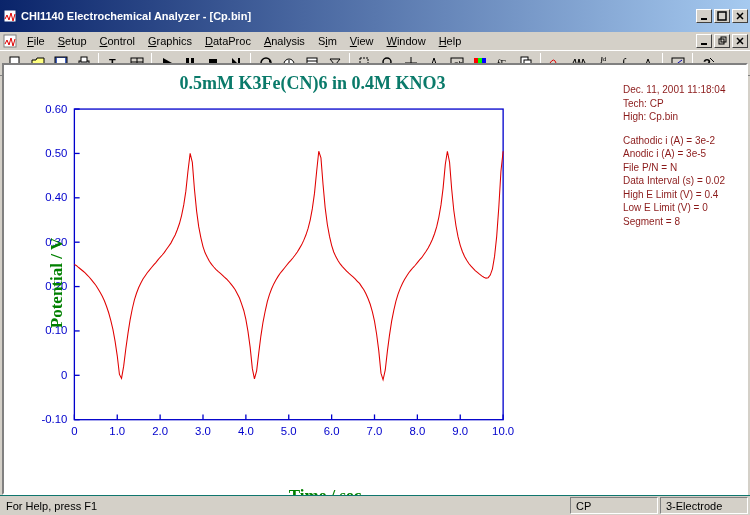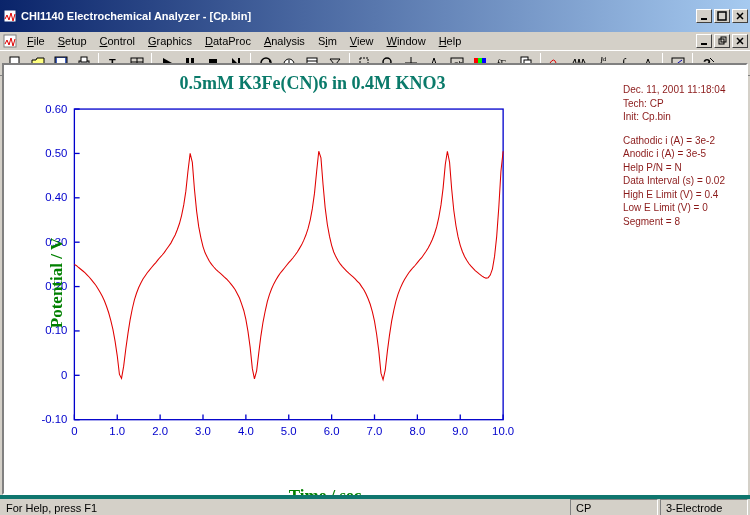--- a/index.html
+++ b/index.html
@@ -37,21 +37,21 @@
   .plot-region { position: absolute; left: 76px; top: 40px; width: 490px; height: 355px; }
   .plot-box { position: absolute; left: 0; top: 0; width: 100%; height: 100%; }
   .plot-box rect { fill: none; stroke: #0000cc; stroke-width: 1.5; }
   .data-line { fill: none; stroke: #e00000; stroke-width: 1.2; }
 
   .axis-label-y { position: absolute; left: -35px; top: 0; bottom: 0; width: 25px; display: flex; align-items: center; justify-content: center; }
   .axis-label-y span { transform: rotate(-90deg); white-space: nowrap; color: #008000; font-family: "Times New Roman", serif; font-weight: bold; font-size: 17px; }
   .axis-label-x { position: absolute; left: 0; right: 0; bottom: -46px; text-align: center; color: #008000; font-family: "Times New Roman", serif; font-weight: bold; font-size: 17px; }
 
   
-  .statusbar { position: absolute; bottom: 0; left: 0; right: 0; height: 20px; background: #d4d0c8; display: flex; align-items: center; border-top: 4px solid #0f766e; }
+  .statusbar { position: absolute; bottom: 0; left: 0; right: 0; height: 20px; background: #d4d0c8; display: flex; align-items: center; border-top: 1px solid #0f766e; }
   .statusbar .panel { height: 17px; padding: 0 5px; line-height: 17px; border: 1px solid; border-color: #808080 #fff #fff #808080; margin-right: 2px; }
   .statusbar .panel.main { flex: 1; border-color: transparent; }
   .statusbar .panel.small { width: 88px; }
 </style>
 </head>
 <body>
 
 <div class="titlebar">
   <span class="icon">
     <svg width="14" height="14" viewBox="0 0 14 14">
@@ -348,25 +348,25 @@
       </svg>
       <div class="axis-label-y">
           <span>Potential / V</span>
         </div>
       <div class="axis-label-x">Time / sec</div>
     </div>
   </div>
   <div class="info-panel">
     <div>Dec. 11, 2001    11:18:04</div>
     <div>Tech: CP</div>
-    <div>Init: Cp.bin</div>
+    <div>High: Cp.bin</div>
     <div class="gap"></div>
     <div>Cathodic i (A) = 3e-2</div>
     <div>Anodic i (A) = 3e-5</div>
-    <div>Help P/N = N</div>
+    <div>File P/N = N</div>
     <div>Data Interval (s) = 0.02</div>
     <div>High E Limit (V) = 0.4</div>
     <div>Low E Limit (V) = 0</div>
     <div>Segment = 8</div>
   </div>
 </div>
 
 <div class="statusbar">
   <div class="panel main">For Help, press F1</div>
   <div class="panel small">CP</div>

